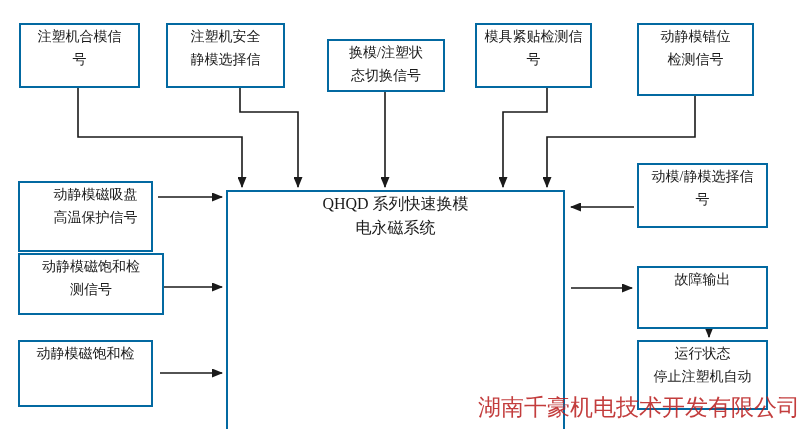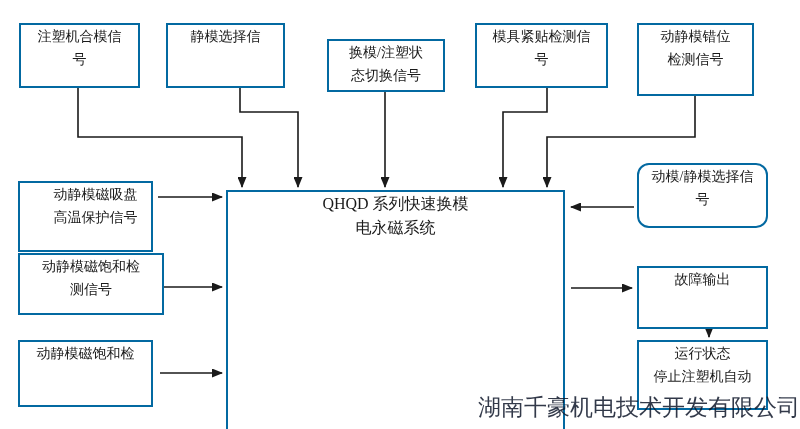--- a/index.html
+++ b/index.html
@@ -16,21 +16,21 @@
   .dbox .lbl span{display:block;}
   .center-box .lbl{font-size:16px;line-height:24px;}
   .arrows{position:absolute;left:0;top:0;width:800px;height:429px;}
   .wm-center{
     position:absolute;left:338px;top:196px;width:140px;
     font-size:15px;font-weight:bold;color:#e7efec;letter-spacing:1px;
     font-family:"Liberation Sans","DejaVu Sans",sans-serif;text-align:center;
   }
   .wm-bottom{
     position:absolute;left:478px;top:392px;
-    font-size:23px;color:#0f172a;opacity:0.85;letter-spacing:0;
+    font-size:23px;color:#b91c1c;opacity:0.85;letter-spacing:0;
     white-space:nowrap;z-index:5;
   }
 </style>
 </head>
 <body>
 
 <div class="stage">
 
   <svg class="arrows" viewBox="0 0 800 429" xmlns="http://www.w3.org/2000/svg">
     <defs>
@@ -55,30 +55,31 @@
 
 
   <div class="dbox" style="left:19px;top:23px;width:121px;height:65px;">
     <div class="lbl">
       <span>注塑机合模信</span>
         <span>号</span>
     </div>
   </div>
   <div class="dbox" style="left:166px;top:23px;width:119px;height:65px;">
     <div class="lbl">
+      <span>注塑机安全</span>
         <span>静模选择信</span>
     </div>
   </div>
   <div class="dbox" style="left:327px;top:39px;width:118px;height:53px;">
     <div class="lbl">
       <span>换模/注塑状</span>
         <span>态切换信号</span>
     </div>
   </div>
-  <div class="dbox" style="left:475px;top:23px;width:133px;height:65px;">
+  <div class="dbox" style="left:475px;top:23px;width:117px;height:65px;">
     <div class="lbl">
       <span>模具紧贴检测信</span>
         <span>号</span>
     </div>
   </div>
   <div class="dbox" style="left:637px;top:23px;width:117px;height:73px;">
     <div class="lbl">
       <span>动静模错位</span>
         <span>检测信号</span>
     </div>
@@ -95,21 +96,21 @@
       <span>动静模磁饱和检</span>
         <span>测信号</span>
     </div>
   </div>
   <div class="dbox" style="left:18px;top:340px;width:135px;height:67px;">
     <div class="lbl">
       <span>动静模磁饱和检</span>
     </div>
   </div>
 
-  <div class="dbox" style="left:637px;top:163px;width:131px;height:65px;border-radius:12px;">
+  <div class="dbox" style="left:637px;top:163px;width:131px;height:65px;">
     <div class="lbl">
       <span>动模/静模选择信</span>
         <span>号</span>
     </div>
   </div>
   <div class="dbox" style="left:637px;top:266px;width:131px;height:63px;">
     <div class="lbl">
       <span>故障输出</span>
         <span></span>
     </div>

